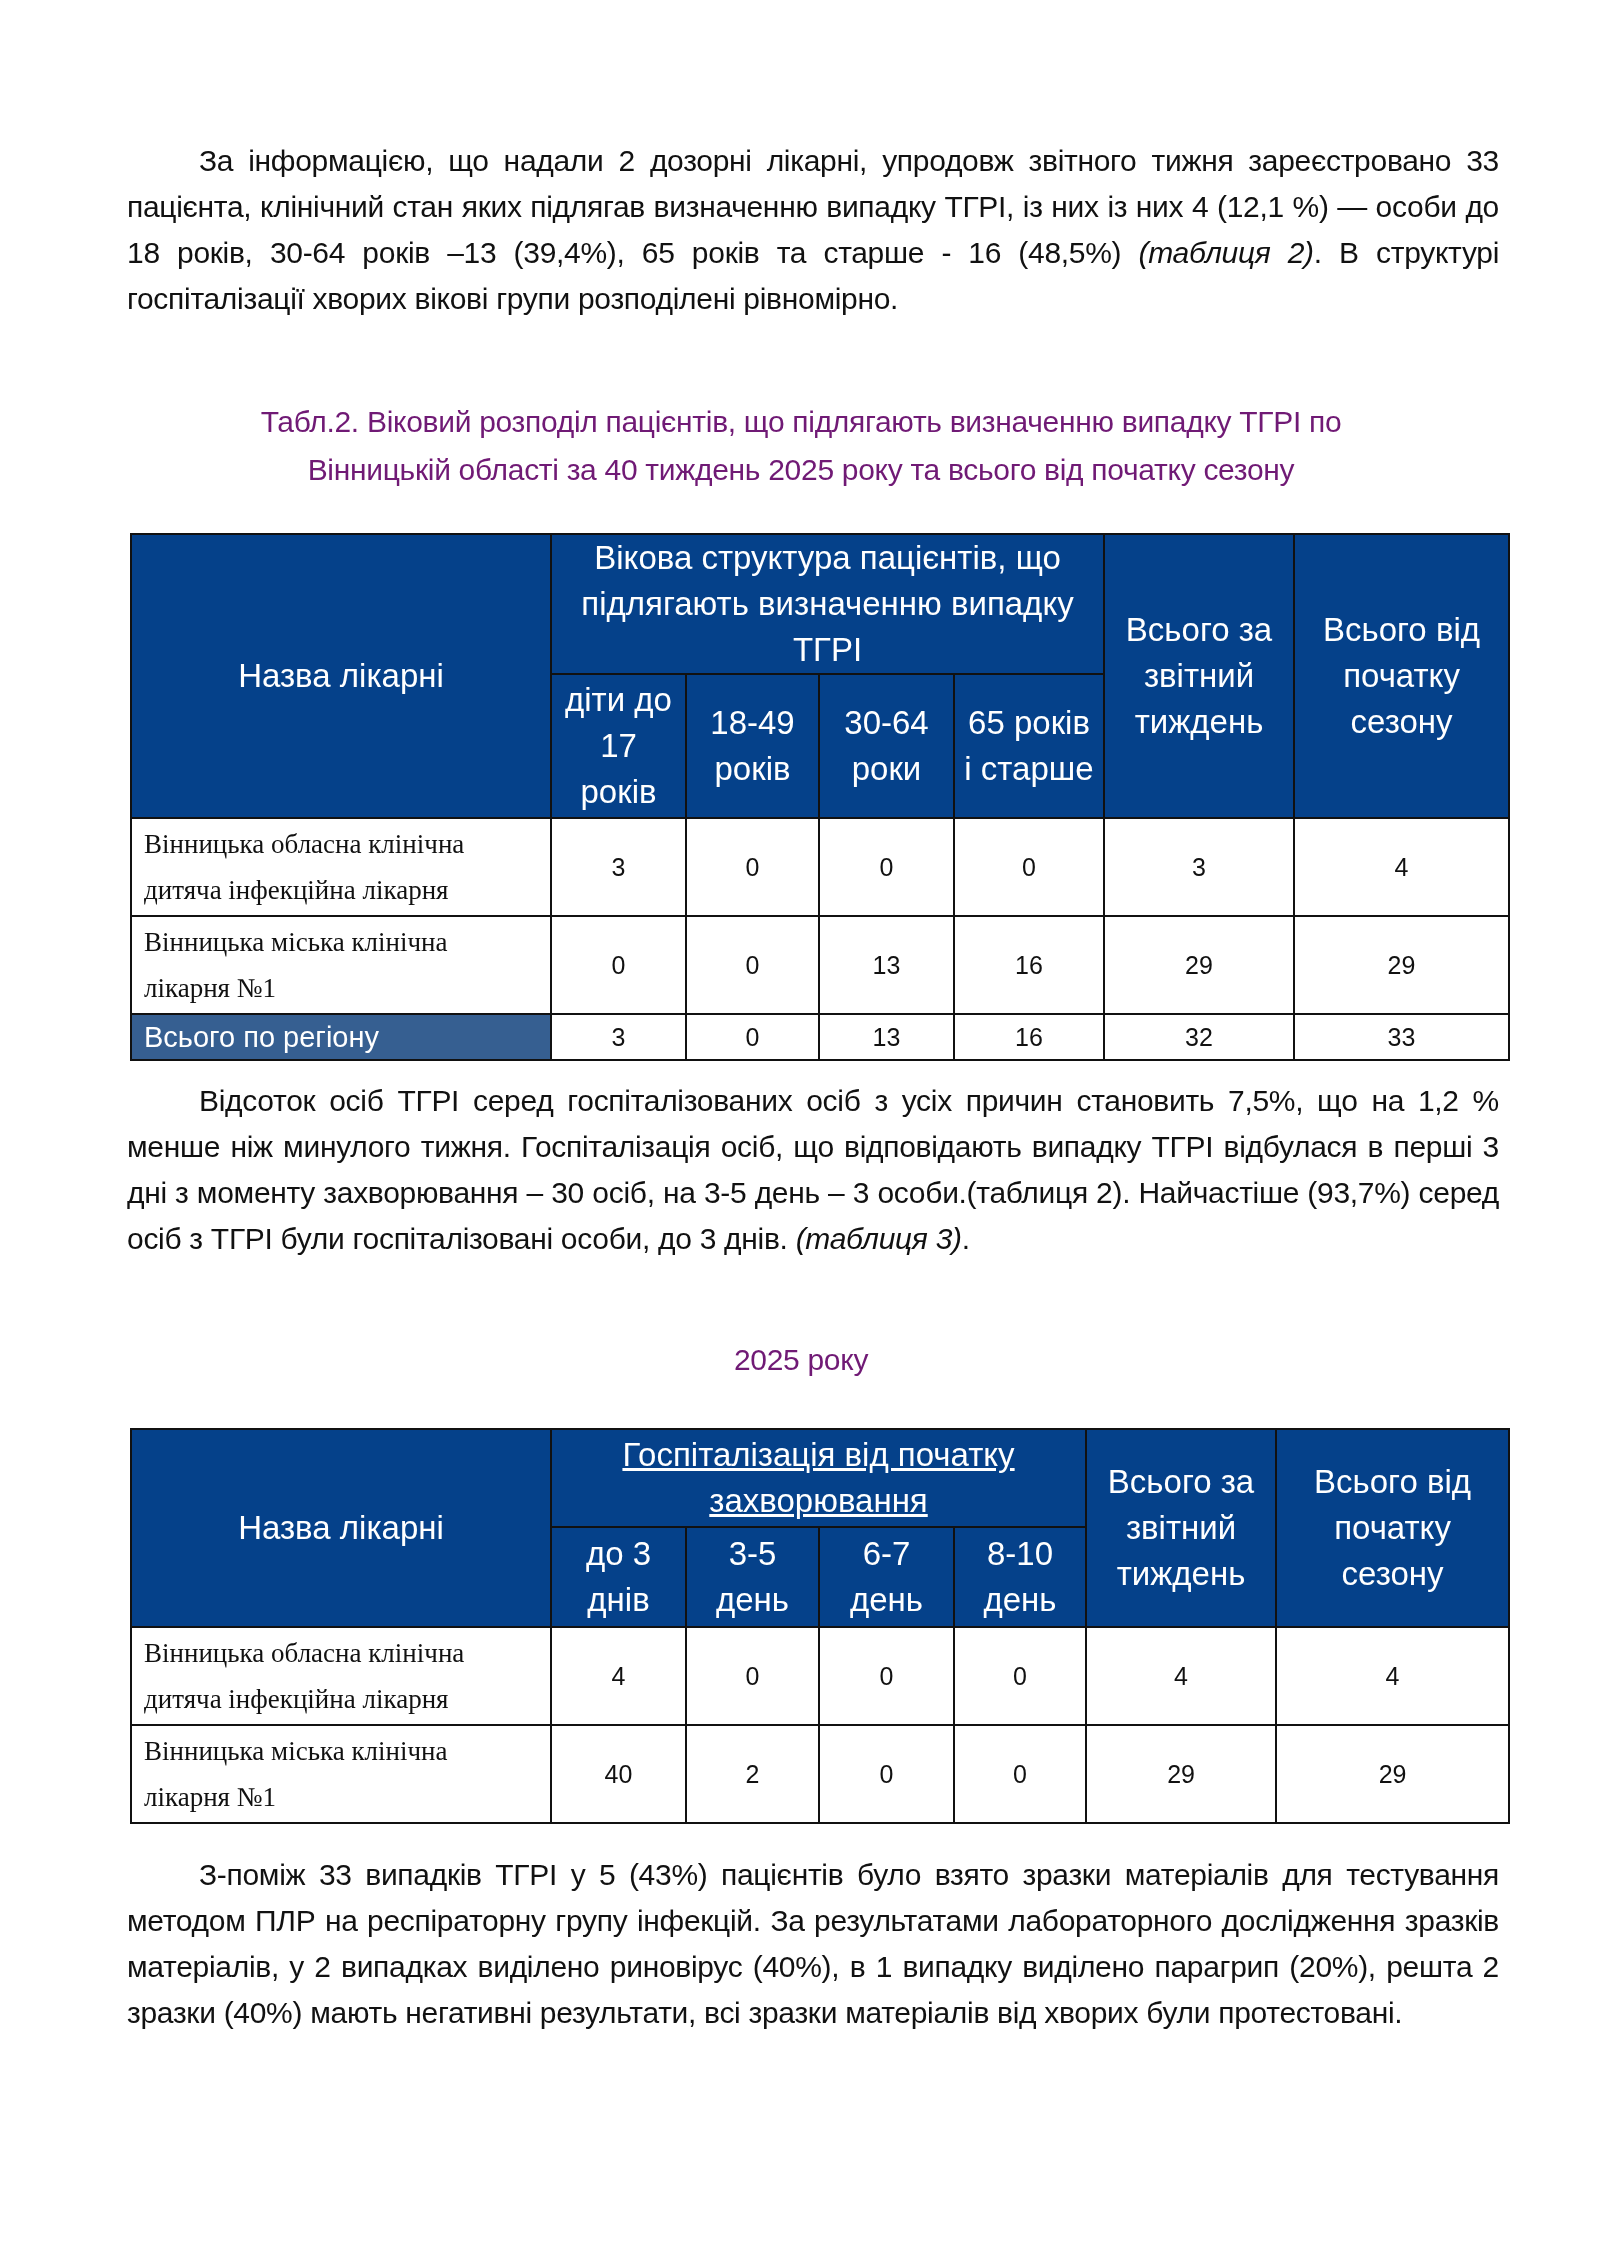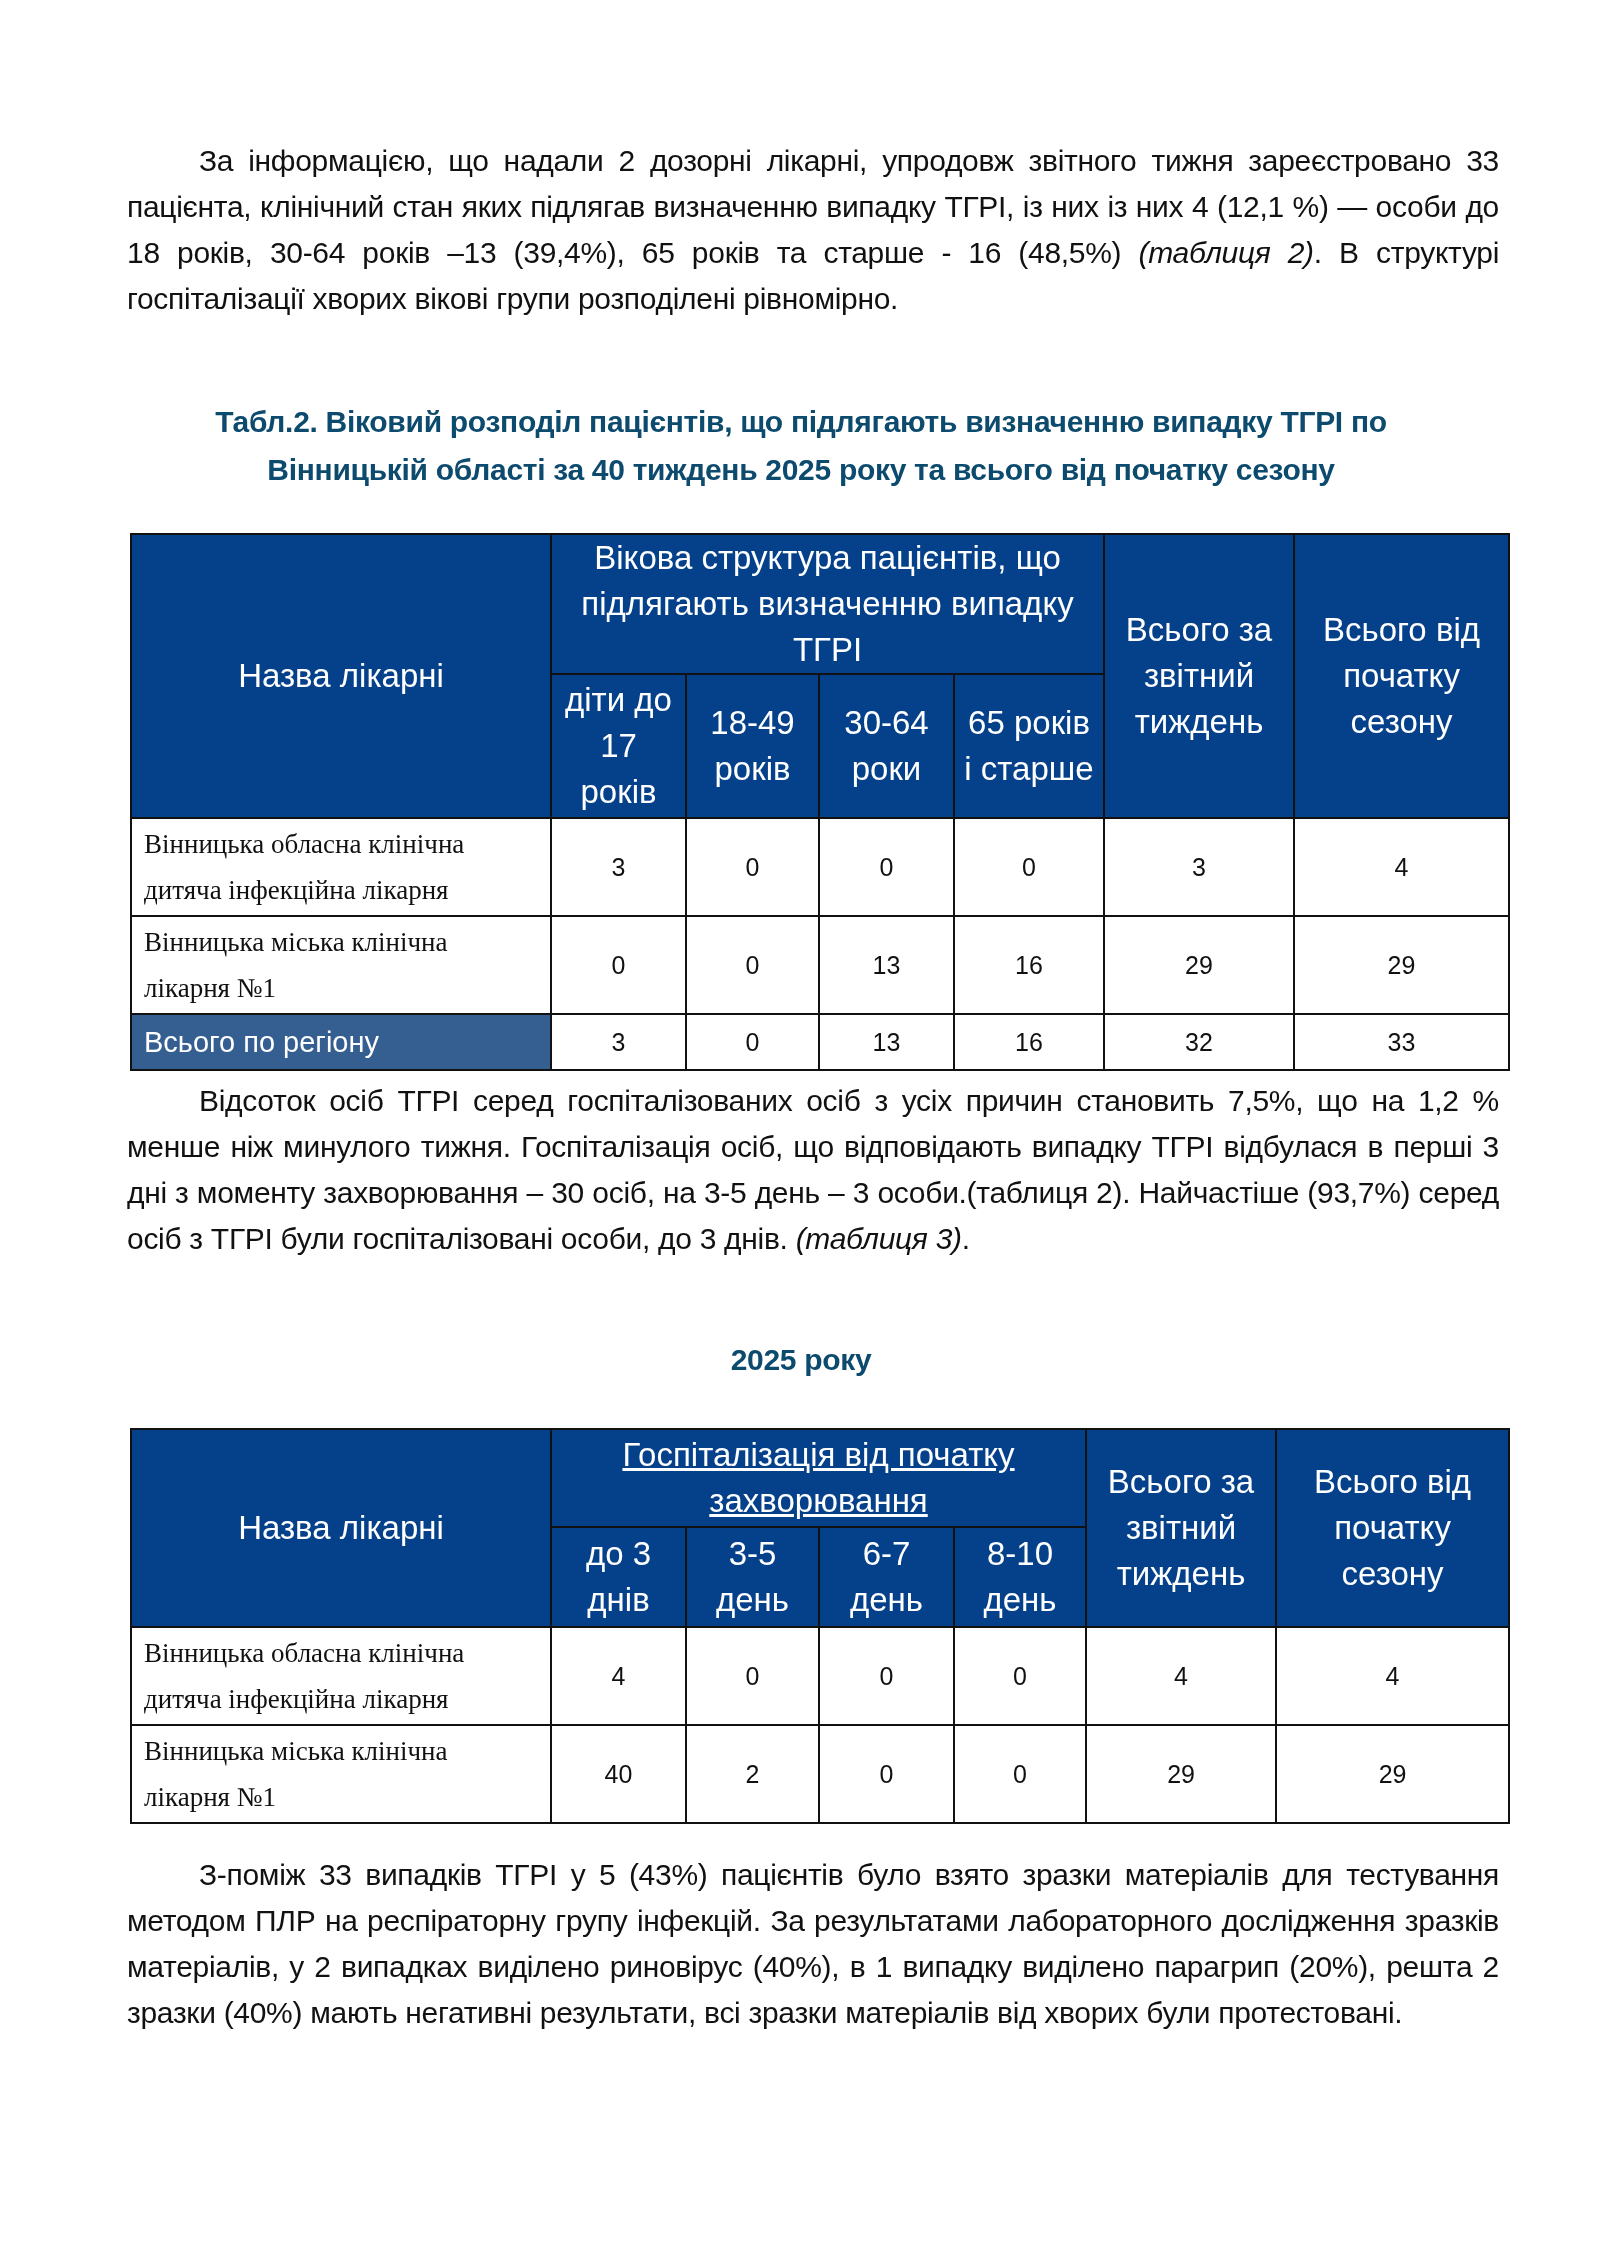--- a/index.html
+++ b/index.html
@@ -6,21 +6,21 @@
   body { width: 1600px; height: 2262px; position: relative; overflow: hidden;
          font-family: "Liberation Sans", "DejaVu Sans", sans-serif; color: #111; }
   .page { position: absolute; left: 115px; top: 0; width: 1372px; }
 
   .para { font-size: 30px; line-height: 46px; text-align: justify; margin: 12px;
           font-family: "Liberation Sans Narrow", "Liberation Sans", sans-serif;
           letter-spacing: -0.3px; }
   .para .indent { display: inline-block; width: 72px; }
   .para i { font-style: italic; }
 
-  .caption { color: #0c4a6e; font-weight: bold; font-size: 30px; line-height: 48px;
+  .caption { color: #701a75; font-weight: normal; font-size: 30px; line-height: 48px;
              text-align: center; margin: 0; letter-spacing: -0.3px; }
 
   table.data { border-collapse: collapse; width: 1378px; margin-left: 15px; table-layout: fixed; }
   table.data th, table.data td { border: 2px solid #111; text-align: center; vertical-align: middle; }
   table.data th { background: #05418a; color: #ffffff; font-weight: normal;
                   font-size: 33px; line-height: 46px; padding: 2px 6px; }
   table.data td { background: #ffffff; font-size: 25px; color: #111; }
   table.data td.hosp { text-align: left; font-family: "Liberation Serif", "DejaVu Serif", serif;
                        font-size: 27px; line-height: 46px; padding: 2px 12px; }
   table.data td.total-label { background: #365f91; color: #ffffff; text-align: left;
@@ -77,21 +77,21 @@
         </tr>
         <tr style="height:76px">
           <td class="hosp">Вінницька міська клінічна лікарня №1</td>
           <td>0</td>
           <td>0</td>
           <td>13</td>
           <td>16</td>
           <td>29</td>
           <td>29</td>
         </tr>
-        <tr style="height:56px">
+        <tr style="height:46px">
           <td class="total-label">Всього по регіону</td>
           <td>3</td>
           <td>0</td>
           <td>13</td>
           <td>16</td>
           <td>32</td>
           <td>33</td>
         </tr>
       </tbody>
     </table>

